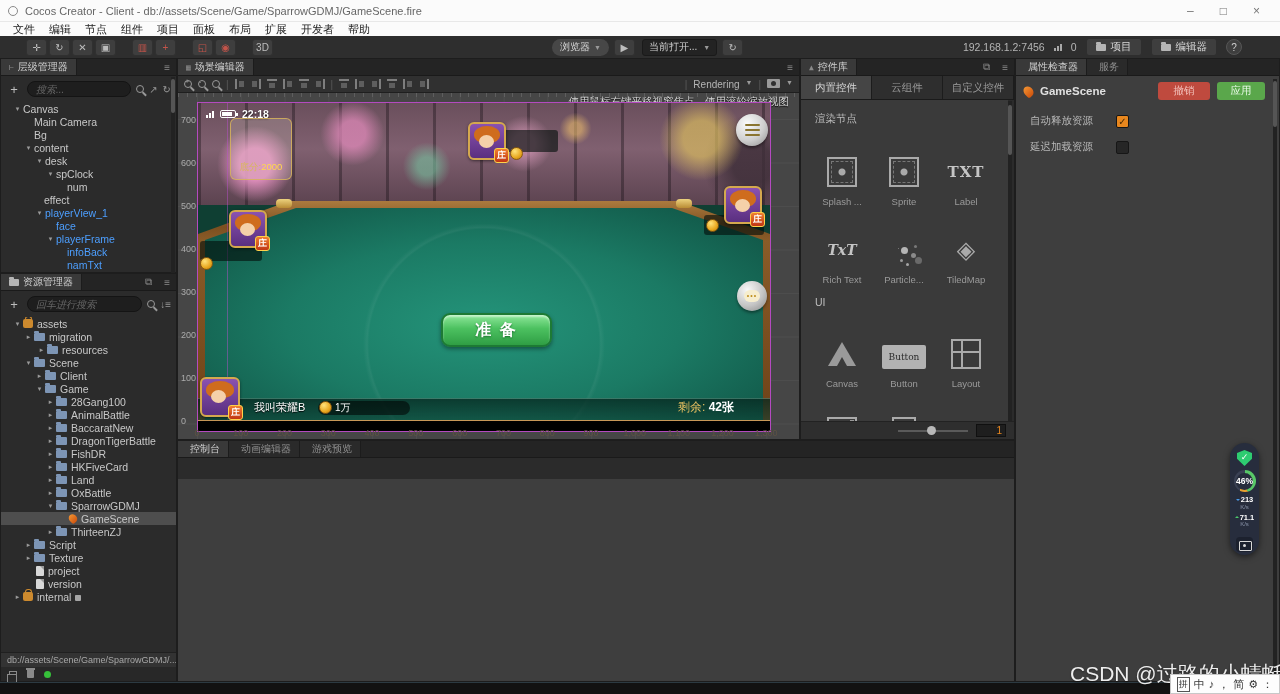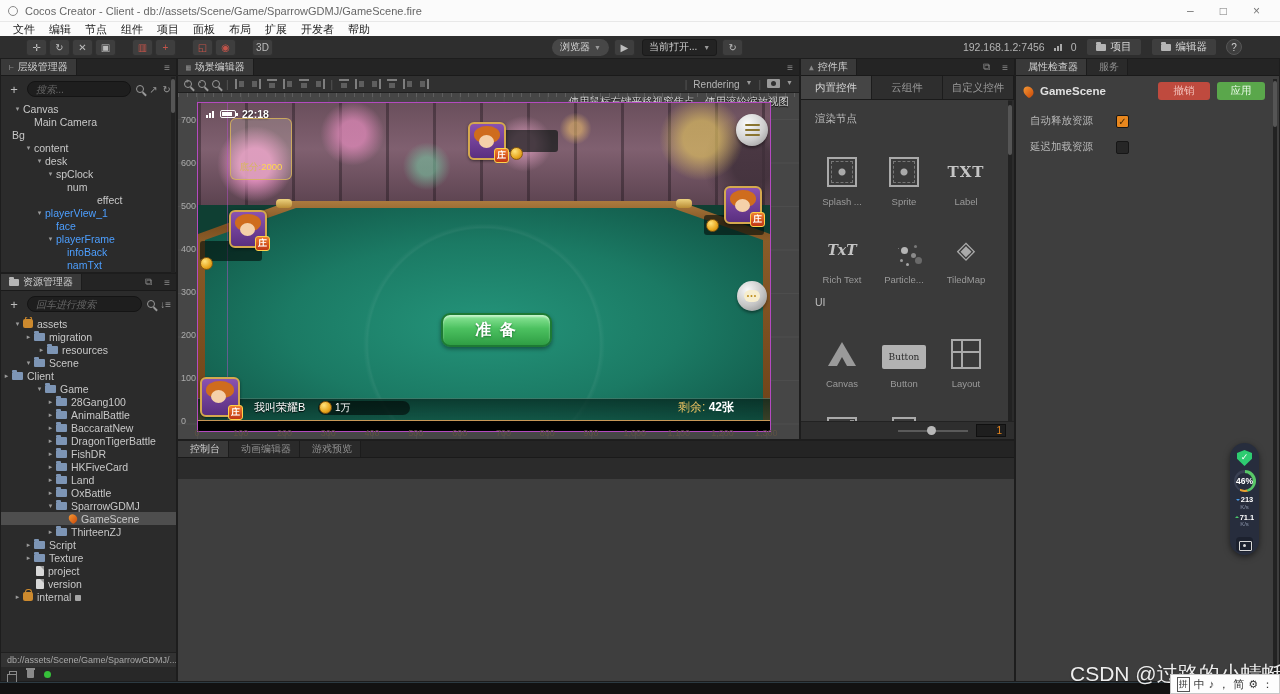--- a/index.html
+++ b/index.html
@@ -412,41 +412,41 @@
     </div>
     <div class="tree">
         <div class="trow arr-open" style="padding-left: 11px;">
         <span class="arrow"></span>
         <span class="tlabel">Canvas</span>
       </div>
         <div class="trow" style="padding-left: 22px;">
         <span class="arrow"></span>
         <span class="tlabel">Main Camera</span>
       </div>
-        <div class="trow" style="">
+        <div class="trow" style="padding-left: 22px;">
         <span class="arrow"></span>
         <span class="tlabel">Bg</span>
       </div>
         <div class="trow arr-open" style="padding-left: 22px;">
         <span class="arrow"></span>
         <span class="tlabel">content</span>
       </div>
         <div class="trow arr-open" style="padding-left: 33px;">
         <span class="arrow"></span>
         <span class="tlabel">desk</span>
       </div>
         <div class="trow arr-open" style="padding-left: 44px;">
         <span class="arrow"></span>
         <span class="tlabel">spClock</span>
       </div>
         <div class="trow" style="padding-left: 55px;">
         <span class="arrow"></span>
         <span class="tlabel">num</span>
       </div>
-        <div class="trow" style="padding-left: 85px;">
+        <div class="trow" style="padding-left: 32px;">
         <span class="arrow"></span>
         <span class="tlabel">effect</span>
       </div>
         <div class="trow blue arr-open" style="padding-left: 33px;">
         <span class="arrow"></span>
         <span class="tlabel">playerView_1</span>
       </div>
         <div class="trow blue" style="padding-left: 44px;">
         <span class="arrow"></span>
         <span class="tlabel">face</span>
@@ -499,21 +499,21 @@
         <div class="trow arr-closed ic-folder" style="padding-left: 35px;">
         <span class="arrow"></span>
         <span class="ticon"></span>
         <span class="tlabel">resources</span>
       </div>
         <div class="trow arr-open ic-folder" style="padding-left: 22px;">
         <span class="arrow"></span>
         <span class="ticon"></span>
         <span class="tlabel">Scene</span>
       </div>
-        <div class="trow arr-closed ic-folder" style="">
+        <div class="trow arr-closed ic-folder" style="padding-left: 33px;">
         <span class="arrow"></span>
         <span class="ticon"></span>
         <span class="tlabel">Client</span>
       </div>
         <div class="trow arr-open ic-folder" style="padding-left: 33px;">
         <span class="arrow"></span>
         <span class="ticon"></span>
         <span class="tlabel">Game</span>
       </div>
         <div class="trow arr-closed ic-folder" style="padding-left: 44px;">

